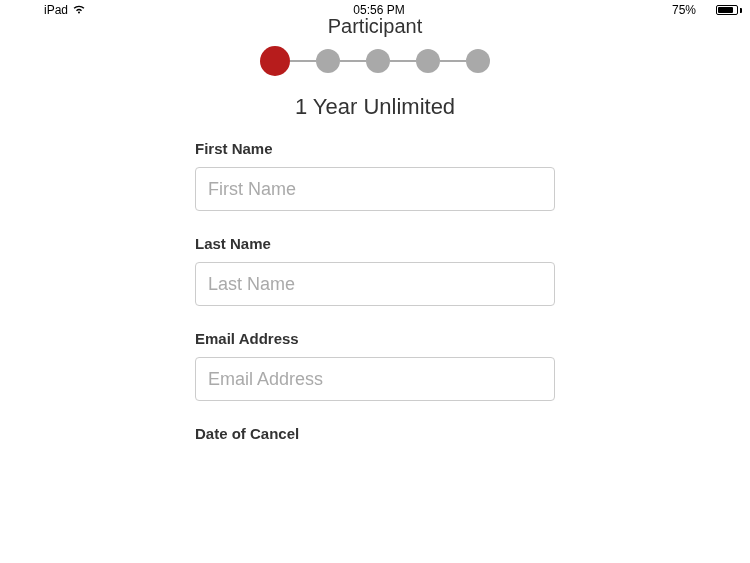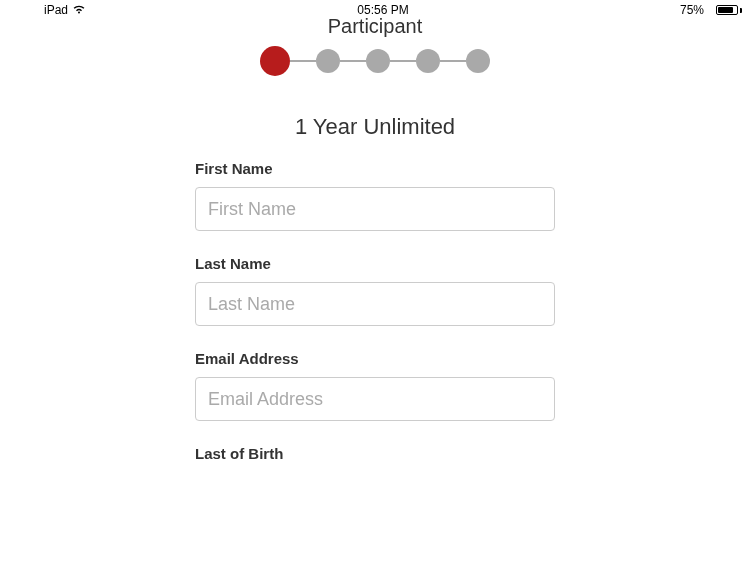--- a/index.html
+++ b/index.html
@@ -1,40 +1,40 @@
 <!DOCTYPE html>
 <html><head>
   <meta charset="utf-8">
   <style>
     * { margin: 0; padding: 0; box-sizing: border-box; }
     html, body { width: 750px; height: 563px; background: #fff; font-family: -apple-system, "Helvetica Neue", Helvetica, Arial, sans-serif; color: #333; overflow: hidden; }
 
     
     .status-bar { display: flex; justify-content: space-between; align-items: center; height: 20px; padding: 0 8px; font-size: 12px; color: #000; }
     .status-left { display: flex; align-items: center; gap: 4px; padding-left: 36px; }
-    .status-right { display: flex; align-items: center; gap: 12px; }
+    .status-right { display: flex; align-items: center; gap: 20px; }
     .wifi-icon { display: inline-block; }
     .battery { display: flex; align-items: center; gap: 2px; }
     .battery-body { width: 22px; height: 10px; border: 1px solid #000; border-radius: 2px; position: relative; }
     .battery-fill { position: absolute; left: 1px; top: 1px; bottom: 1px; width: 75%; background: #000; border-radius: 1px; }
     .battery-tip { width: 2px; height: 5px; background: #000; border-radius: 0 1px 1px 0; }
 
     
     .nav-bar { display: flex; justify-content: space-between; align-items: center; padding: 6px 18px 0; }
     .nav-btn { color: #b71c1c; font-size: 17px; font-weight: 400; background: none; border: none; cursor: pointer; padding: 4px; }
     .nav-title { color: #333; font-size: 20px; font-weight: 400; position: absolute; left: 50%; transform: translateX(-50%); }
 
     
     .stepper { display: flex; align-items: center; justify-content: center; margin-top: 20px; }
     .step-dot { width: 24px; height: 24px; border-radius: 50%; background: #a9a9a9; }
     .step-dot.active { background: #b71c1c; width: 30px; height: 30px; }
     .step-line { width: 26px; height: 2px; background: #a9a9a9; }
 
     
-    .subtitle { text-align: center; margin-top: 38px; font-size: 22px; font-weight: 300; color: #333; }
+    .subtitle { text-align: center; margin-top: 18px; font-size: 22px; font-weight: 300; color: #333; }
 
     
     .form { width: 360px; margin: 20px auto 0; }
     .field { margin-bottom: 24px; }
     .field-label { font-size: 15px; font-weight: 600; color: #333; margin-bottom: 10px; display: block; }
     .field-input { width: 100%; height: 44px; border: 1px solid #ccc; border-radius: 4px; padding: 0 12px; font-size: 18px; color: #333; font-family: inherit; }
     .field-input::placeholder { color: #aaa; font-weight: 300; }
   </style>
 </head>
 <body>
@@ -89,16 +89,16 @@
     <label class="field-label">Last Name</label>
     <input class="field-input" type="text" placeholder="Last Name" style="">
   </div>
 
   <div class="field">
     <label class="field-label">Email Address</label>
     <input class="field-input" type="email" placeholder="Email Address" style="">
   </div>
 
   <div class="field">
-    <label class="field-label">Last of Birth</label>
+    <label class="field-label">Date of Cancel</label>
   </div>
 
 </div>
 
 </body></html>

